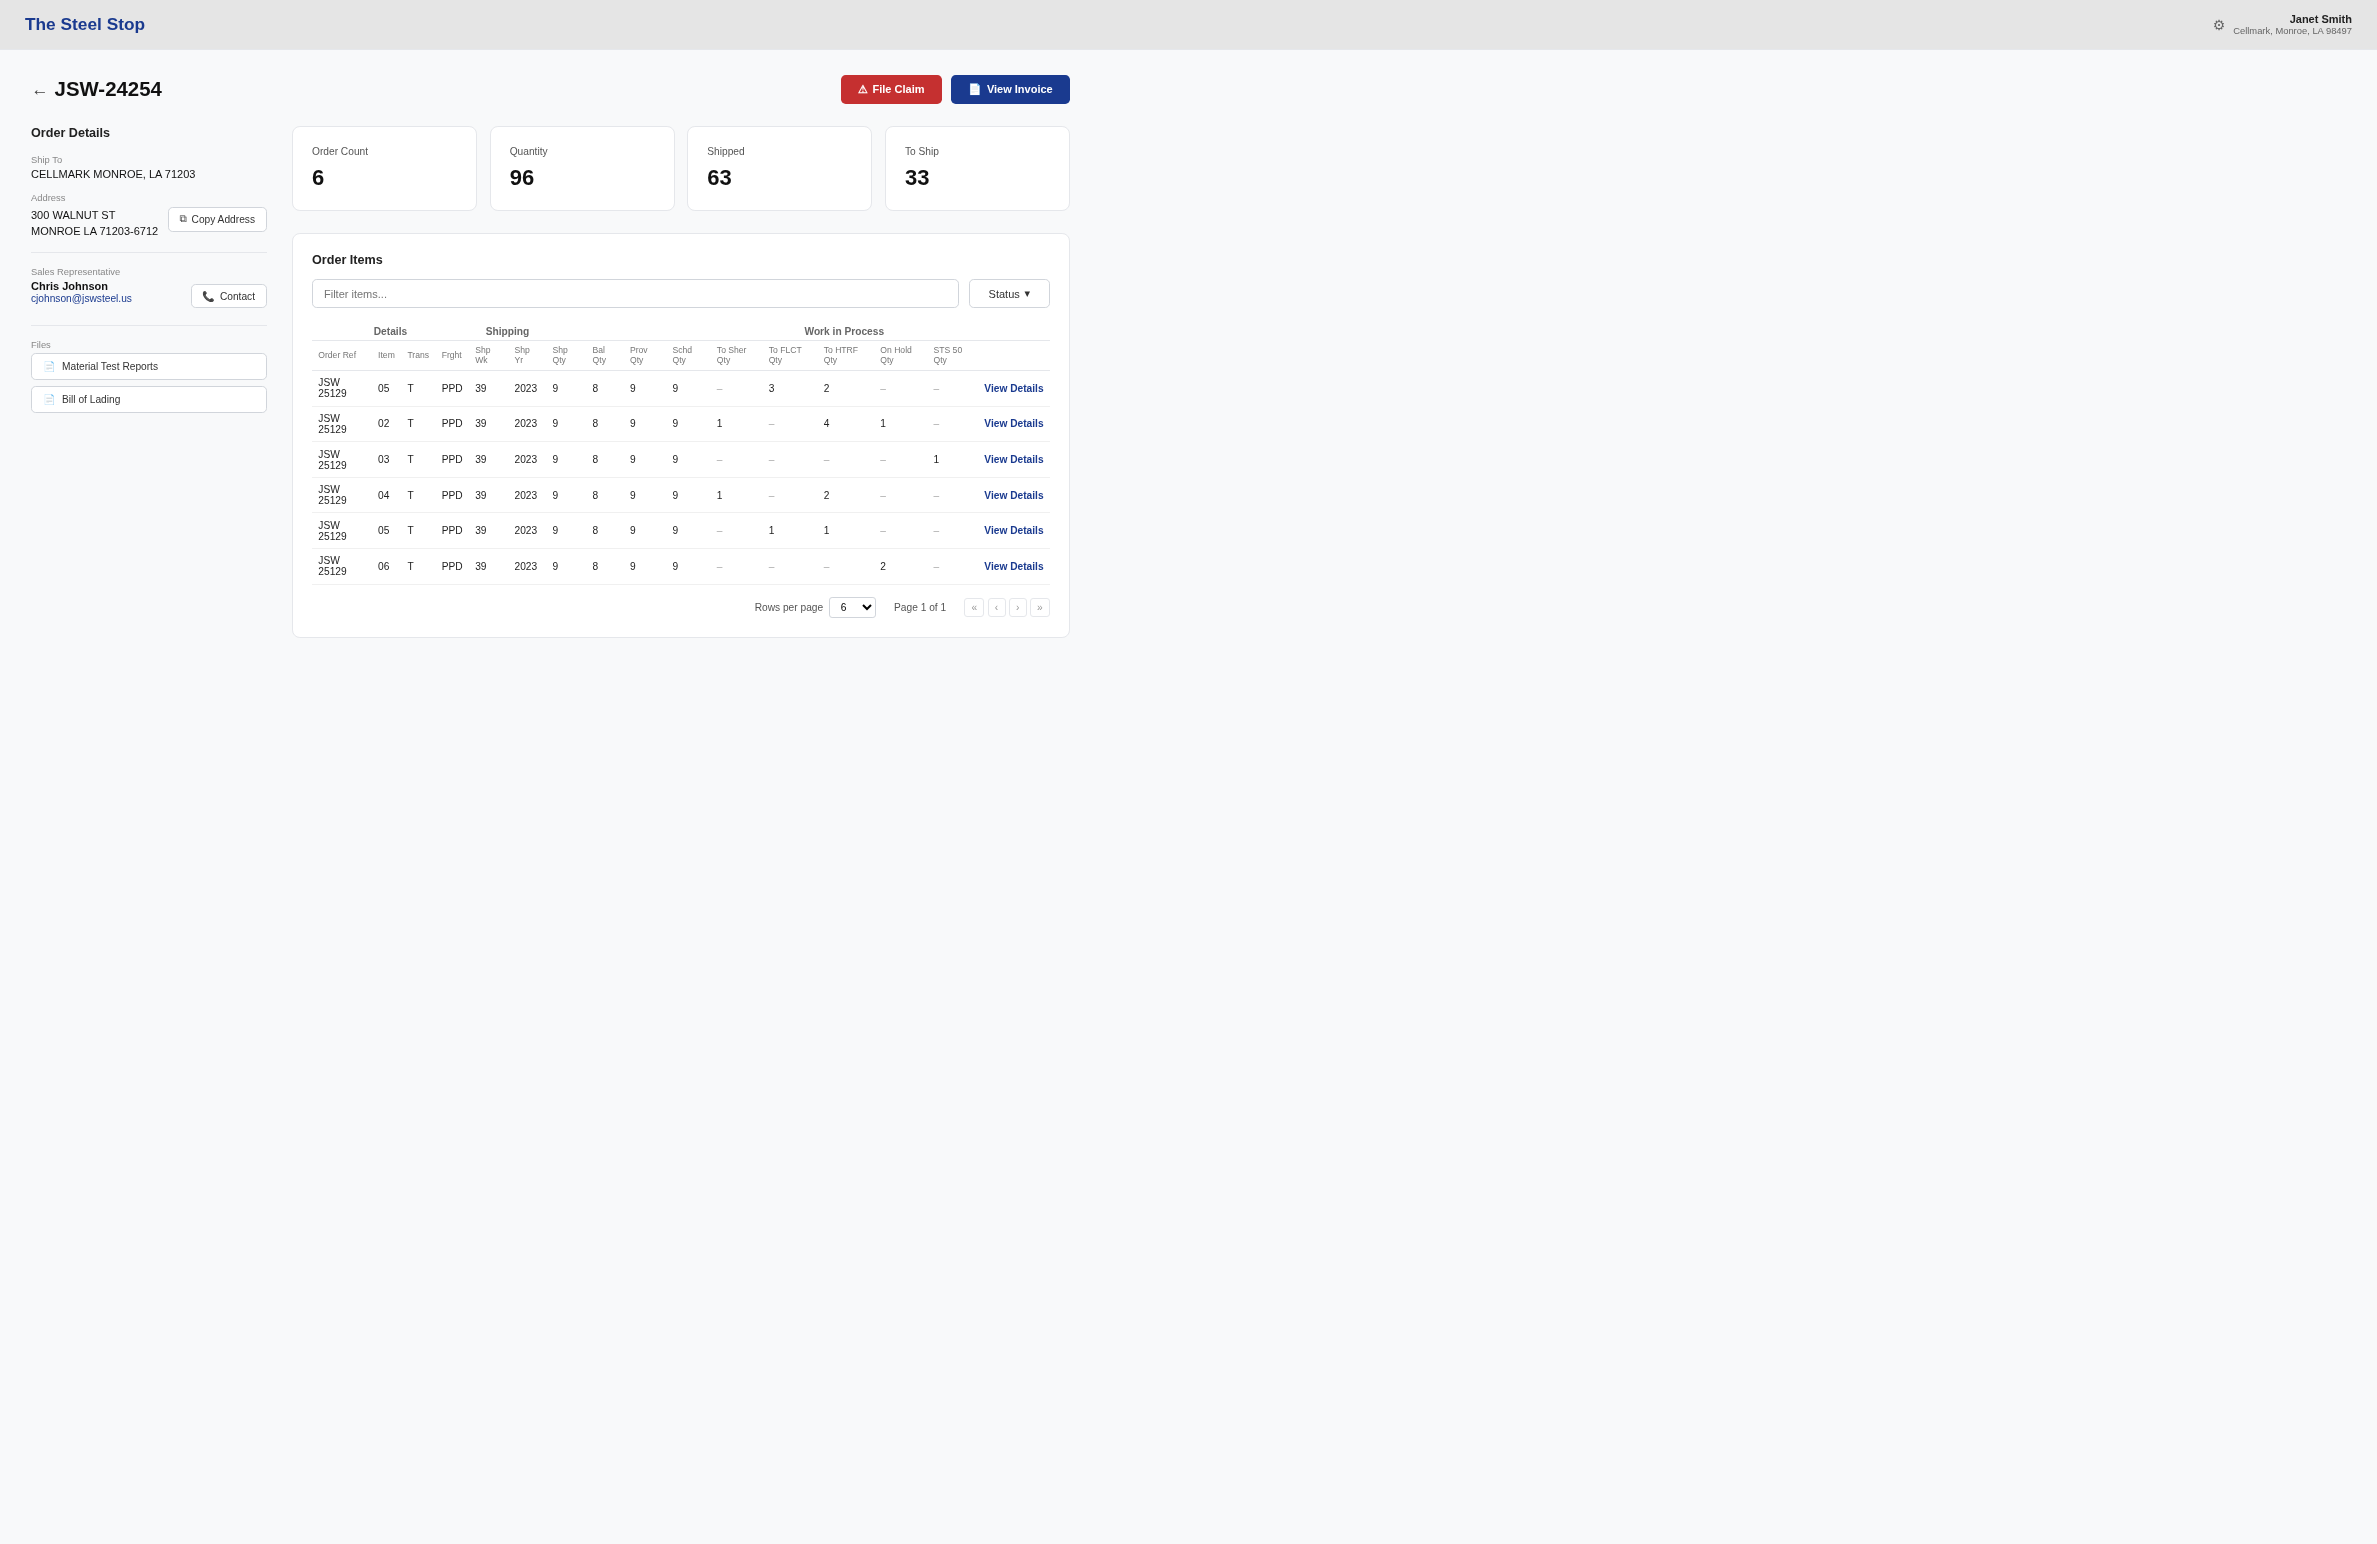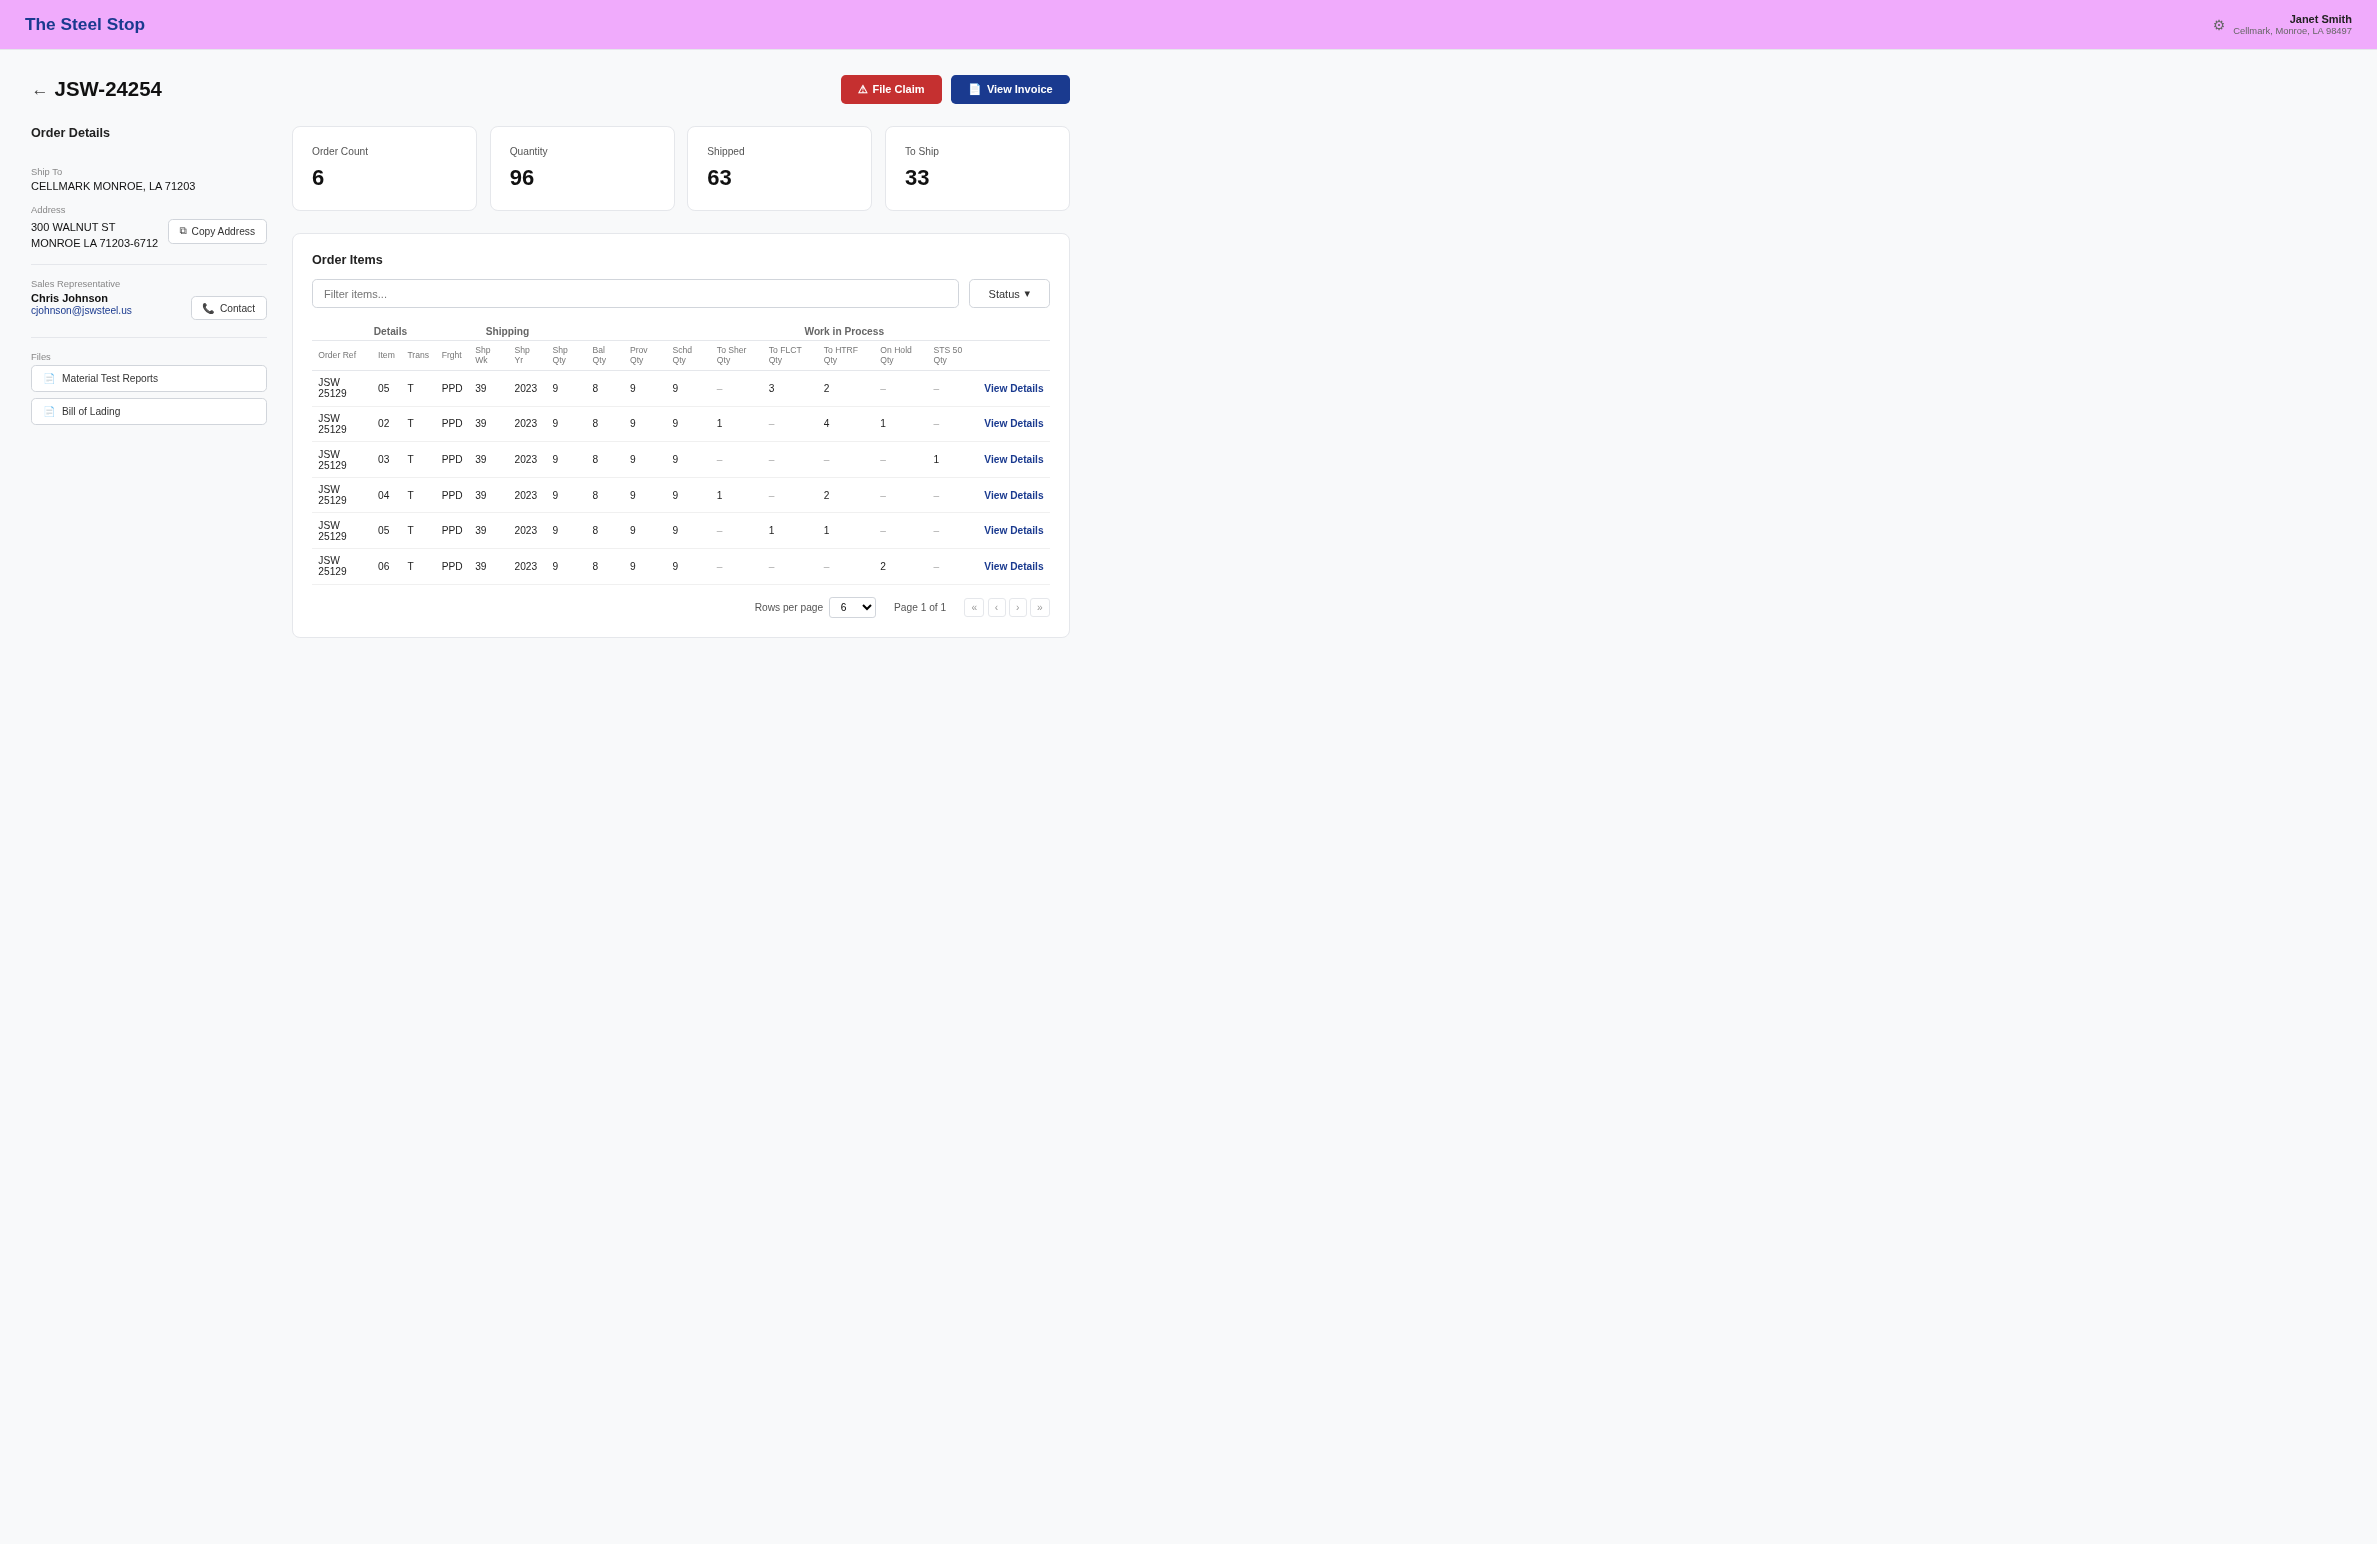--- a/index.html
+++ b/index.html
@@ -1,19 +1,19 @@
 <!DOCTYPE html>
 <html style="font-size:12.6px"><head>
   <meta charset="utf-8">
   <style>
     * { box-sizing: border-box; margin: 0; padding: 0; }
     body { font-family: -apple-system, BlinkMacSystemFont, 'Segoe UI', sans-serif; background: #f8f9fa; color: #222; font-size: 11px; }
 
     
-    .header { background: #f0abfc; border-bottom: 0.8px solid #e5e7eb; padding: 0 25px; display: flex; align-items: center; height: 50px; }
+    .header { background: #e5e5e5; border-bottom: 0.8px solid #e5e7eb; padding: 0 25px; display: flex; align-items: center; height: 50px; }
     .logo { font-size: 17.3px; font-weight: 800; color: #1a3a8f; margin-right: 38px; white-space: nowrap; }
     nav { display: flex; gap: 25px; align-items: center; flex: 1; }
     .nav-item { color: #555; font-size: 11px; cursor: pointer; padding: 3.1px 0; text-decoration: none; }
     .nav-item.active { color: #111; font-weight: 600; border-bottom: 1.6px solid #e53e3e; padding-bottom: 1.6px; }
     .user-section { display: flex; align-items: center; gap: 7.9px; margin-left: auto; }
     .gear-icon { color: #666; font-size: 14px; }
     .user-info { text-align: right; }
     .user-name { font-weight: 600; font-size: 11px; }
     .user-company { font-size: 9.4px; color: #666; }
 
@@ -26,21 +26,21 @@
     .back-arrow { font-size: 17.3px; color: #444; }
     .header-actions { display: flex; gap: 9.4px; }
     .btn-danger { background: #c53030; color: #fff; border: none; padding: 7.9px 17.3px; border-radius: 4.7px; font-size: 11px; font-weight: 600; cursor: pointer; display: flex; align-items: center; gap: 4.7px; }
     .btn-primary { background: #1a3a8f; color: #fff; border: none; padding: 7.9px 17.3px; border-radius: 4.7px; font-size: 11px; font-weight: 600; cursor: pointer; display: flex; align-items: center; gap: 4.7px; }
 
     
     .content-layout { display: grid; grid-template-columns: 236px 1fr; gap: 25px; }
 
     
     .order-details { }
-    .section-title { font-size: 12.6px; font-weight: 700; margin-bottom: 26px; }
+    .section-title { font-size: 12.6px; font-weight: 700; margin-bottom: 14px; }
     .detail-label { font-size: 9.4px; color: #888; margin-bottom: 3.1px; }
     .detail-value { font-size: 11px; color: #111; margin-bottom: 12.6px; }
     .address-block { display: flex; align-items: flex-start; justify-content: space-between; margin-bottom: 12.6px; }
     .address-text { font-size: 11px; color: #111; line-height: 1.5; }
     .copy-btn { display: flex; align-items: center; gap: 4.7px; border: 0.8px solid #d1d5db; border-radius: 4.7px; padding: 5.5px 11px; background: #fff; font-size: 10.2px; cursor: pointer; color: #333; white-space: nowrap; }
     .divider { border: none; border-top: 0.8px solid #e5e7eb; margin: 12.6px 0; }
     .sales-section { margin-bottom: 12.6px; }
     .sales-name { font-size: 11px; font-weight: 600; color: #111; margin-bottom: 1.6px; }
     .sales-email { font-size: 10.2px; color: #1a3a8f; margin-bottom: 7.9px; }
     .sales-header { display: flex; align-items: center; justify-content: space-between; }

